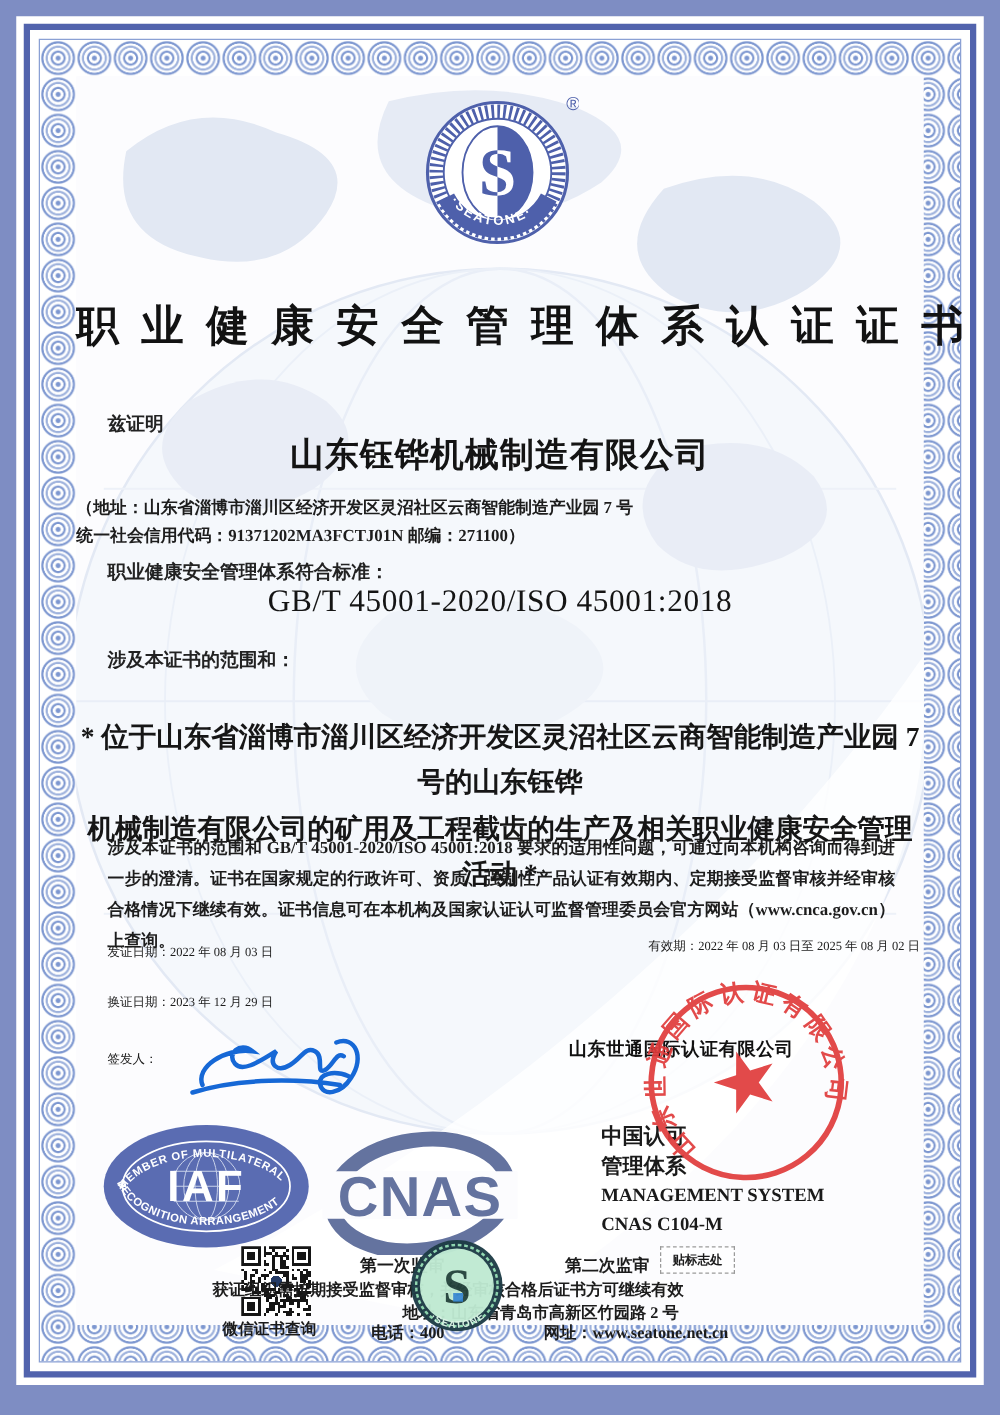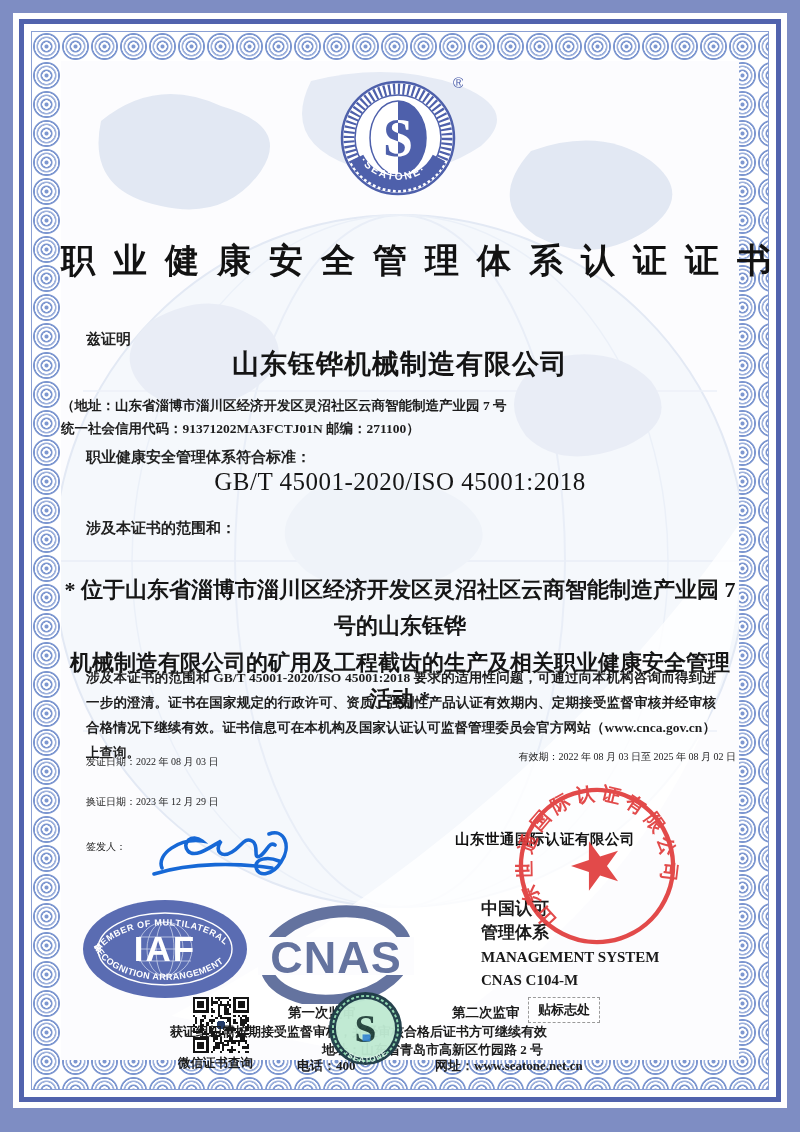--- a/index.html
+++ b/index.html
@@ -32,21 +32,21 @@
   .standard{left:61px;right:61px;top:468px;text-align:center;font-size:25px;font-weight:500;color:#151515;letter-spacing:0.5px;}
   .scope{left:61px;right:61px;top:556px;text-align:center;font-size:22px;font-weight:bold;color:#161616;line-height:1.65;margin-top:16px;}
   .disclaimer{left:86px;width:630px;top:666px;font-size:13.5px;font-weight:600;line-height:1.85;
               text-align:justify;color:#1d1d1d;}
   .dateline{font-size:10px;font-weight:400;color:#1c1c1c;}
   .issuer{left:455px;top:830px;font-size:14.5px;font-weight:600;letter-spacing:0.5px;color:#111;}
   .accr-block{left:481px;top:897px;width:230px;}
   .accr-block .cnline{font-size:17px;font-weight:600;line-height:24px;color:#1a1a1a;}
   .accr-block .enline{font-size:15px;font-weight:bold;line-height:21px;color:#1a1a1a;margin-top:2px;}
   .foot{font-size:13.5px;font-weight:600;color:#1c1c1c;white-space:nowrap;}
-  .sticker-box{left:528px;top:997px;border:1px dashed #9a9a9a;padding:3px 9px;font-size:13px;font-weight:600;background:rgba(255,255,255,.6);}
+  .sticker-box{left:528px;top:997px;border:1px dashed #9a9a9a;padding:3px 9px;font-size:10px;font-weight:600;background:rgba(255,255,255,.6);}
   .qr-label{left:178px;top:1055px;width:90px;text-align:left;font-size:12.5px;font-weight:600;}
   .stamp{opacity:0.92;z-index:4;}
   .gseal{opacity:0.96;z-index:5;}
 </style>
 </head>
 <body>
 
 <div class="page">
 
   <div class="frame-white"></div>

